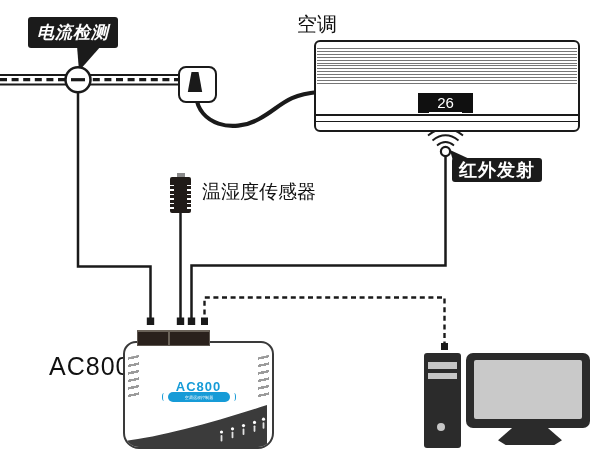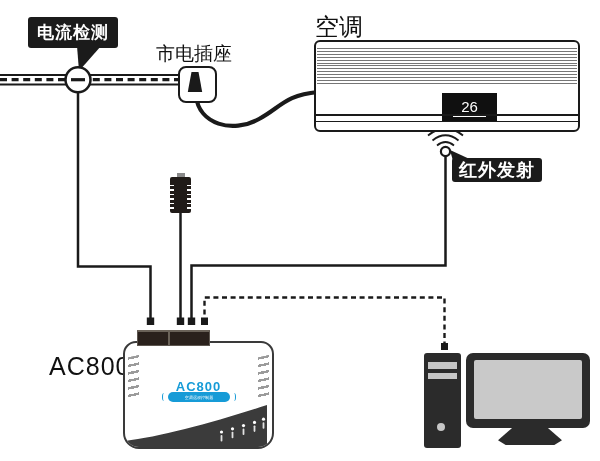--- a/index.html
+++ b/index.html
@@ -4,45 +4,45 @@
 <style>
   html,body{margin:0;padding:0;background:#fff;}
   .stage{position:relative;width:600px;height:461px;background:#fff;overflow:hidden;
          font-family:"Liberation Sans","DejaVu Sans",sans-serif;color:#1a1a1a;}
   .abs{position:absolute;}
   svg{display:block;}
 
   
   .callout{background:#1b1b1b;color:#fff;font-weight:bold;display:flex;
            align-items:center;justify-content:center;border-radius:3px;letter-spacing:1px;}
-  .callout.current{left:28px;top:17px;width:90px;height:31px;font-size:17px;}
+  .callout.current{left:28px;top:17px;width:90px;height:31px;font-size:17px;font-style:italic;}
   .callout.ir{left:452px;top:158px;width:90px;height:24px;font-size:18px;}
 
   
   .lbl{font-size:19px;color:#111;white-space:nowrap;}
   .lbl.outlet{left:156px;top:41px;}
-  .lbl.ac{left:315px;top:11px;font-size:24px;}
+  .lbl.ac{left:297px;top:11px;font-size:20px;}
   .lbl.sensor{left:202px;top:179px;}
   .lbl.computer{left:352px;top:361px;}
   .lbl.ac800{left:49px;top:352px;font-size:25px;letter-spacing:1px;}
 
   
   .outlet-box{left:178px;top:66px;width:35px;height:33px;background:#fff;
               border:2.5px solid #1a1a1a;border-radius:8px;}
   .outlet-plug{position:absolute;left:7px;top:4px;width:16px;height:20px;background:#1a1a1a;
                clip-path:polygon(28% 0,72% 0,95% 100%,5% 100%);}
 
   
   .ac-unit{left:314px;top:40px;width:262px;height:88px;background:#fff;
            border:2px solid #1a1a1a;border-radius:6px;}
   .ac-grille{position:absolute;left:1px;right:1px;top:6px;height:38px;
              background:repeating-linear-gradient(to bottom,#767676 0 1px,transparent 1px 2.9px);}
   .ac-line{position:absolute;left:0;right:0;height:1.6px;background:#1a1a1a;}
-  .ac-display{position:absolute;left:102px;top:51px;width:55px;height:28px;background:#101010;
-              color:#fff;display:flex;align-items:center;justify-content:center;margin-left:24px;}
+  .ac-display{position:absolute;left:102px;top:51px;width:55px;height:20px;background:#101010;
+              color:#fff;display:flex;align-items:center;justify-content:center;}
   .ac-display span{font-size:15px;border-bottom:1.5px solid #fff;padding:0 8px 1px;}
 
   
   .sensor-body{left:170px;top:177px;width:21px;height:36px;background:#201b18;border-radius:2px;}
   .sensor-tab{left:177px;top:173px;width:8px;height:5px;background:#8a8a8a;}
   .sensor-ticks{position:absolute;top:8px;width:4px;height:24px;
                 background:repeating-linear-gradient(to bottom,#fff 0 1.5px,transparent 1.5px 4.5px);}
 
   
   .ctrl-body{left:123px;top:341px;width:147px;height:104px;background:#fff;
@@ -121,40 +121,40 @@
     <polygon points="450,150 474,161 456,172" fill="#1b1b1b"></polygon>
   </svg>
 
   <div class="abs callout current">
     <span>电流检测</span>
   </div>
   <div class="abs callout ir">
     <span>红外发射</span>
   </div>
 
-  <div class="abs lbl outlet">市电插座</div>
   <div class="abs outlet-box">
     <div class="outlet-plug"></div>
   </div>
 
   <div class="abs lbl ac">空调</div>
   <div class="abs ac-unit">
     <div class="ac-grille"></div>
     <div class="ac-display">
       <span>26</span>
     </div>
     <div class="ac-line" style="top:72px;"></div>
     <div class="ac-line" style="top:78.5px;"></div>
   </div>
 
   <div class="abs sensor-tab"></div>
   <div class="abs sensor-body">
     <div class="sensor-ticks" style="left:0;"></div>
     <div class="sensor-ticks" style="right:0;"></div>
   </div>
+  <div class="abs lbl sensor">温湿度传感器</div>
 
   <div class="abs lbl ac800">AC800</div>
   <div class="abs ctrl-body">
     <div class="vent" style="left:3px;top:13px;"></div>
     <div class="vent" style="right:3px;top:13px;"></div>
     <div class="brand">AC800</div>
     <div class="pill-row">
       <span class="pill-wave l"></span>
       <span class="pill">
         <span>空调远程控制器</span>

